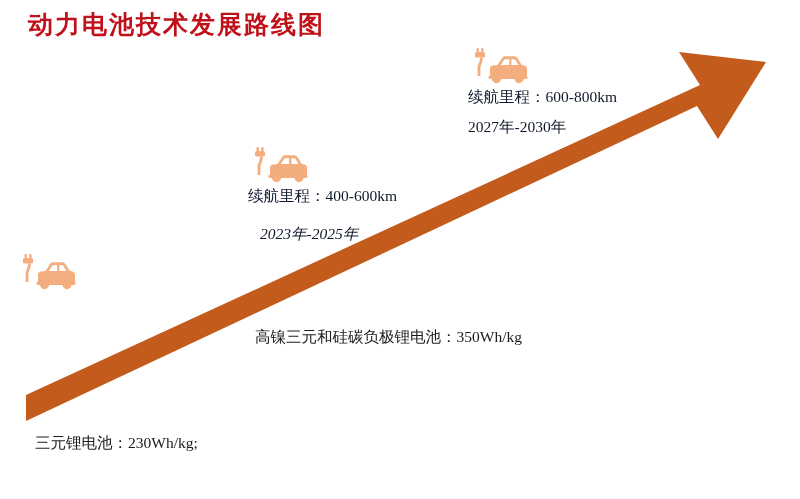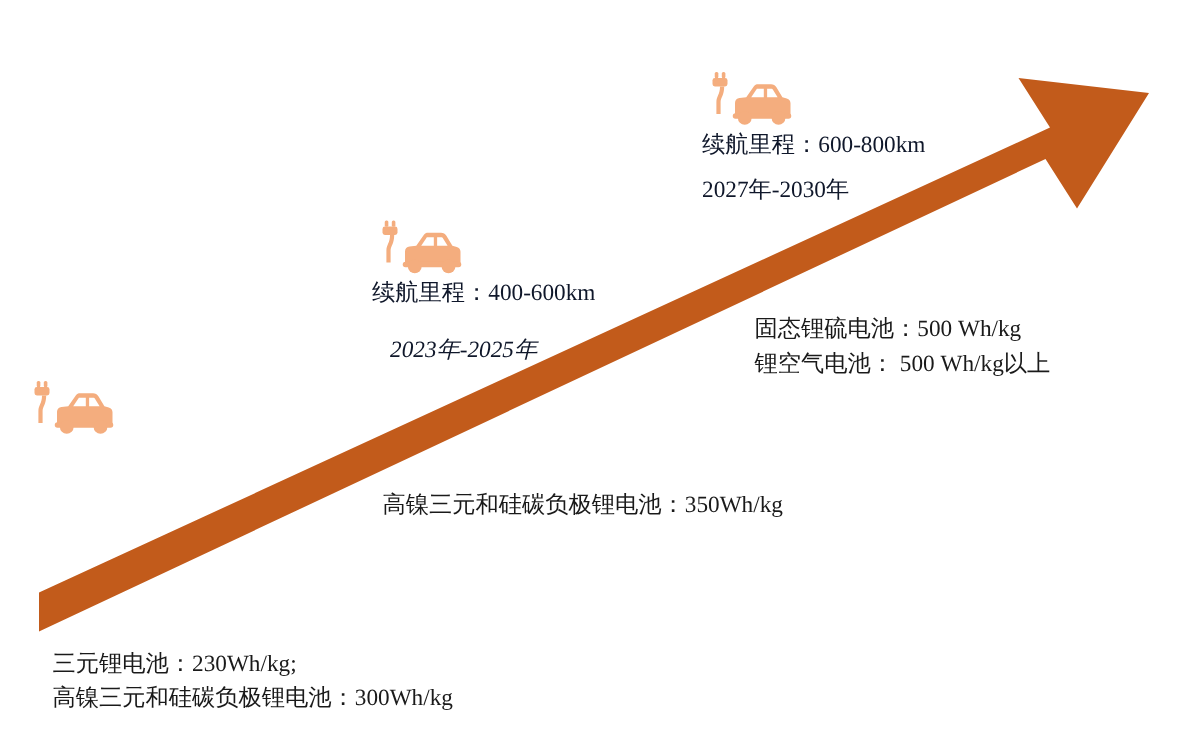--- a/index.html
+++ b/index.html
@@ -71,20 +71,21 @@
 
   #specs-bottom-left { left: 35px; top: 431px; }
   #specs-middle { left: 255px; top: 325px; }
   #specs-upper-right { left: 503px; top: 208px; }
 </style>
 </head>
 <body>
 
 <div id="canvas">
 
+  <div id="title">动力电池技术发展路线图</div>
 
   <svg id="arrow-layer" viewBox="0 0 800 499" width="800" height="499" xmlns="http://www.w3.org/2000/svg">
     <polygon fill="#C25B1B" points="26,395 26,421 697,106 718,139 766,62 679,52 700,85"></polygon>
   </svg>
 
   <div class="milestone" id="milestone-0">
     <svg class="car-icon" width="62" height="38" viewBox="0 0 62 38" xmlns="http://www.w3.org/2000/svg">
       <g fill="#F4AD7E">
         <rect x="8.5" y="2" width="2.4" height="4.2" rx="1"></rect>
         <rect x="13.2" y="2" width="2.4" height="4.2" rx="1"></rect>
@@ -137,27 +138,22 @@
       </g>
       <g fill="#ffffff">
         <path d="M36.6 13.2 L41.2 13.2 L41.2 18.9 L32.8 18.9 Z"></path>
         <path d="M43.4 13.2 L46 13.2 C46.7 13.2 47.1 13.5 47.5 14.1 L50.4 18.9 L43.4 18.9 Z"></path>
       </g>
     </svg>
     <div class="ms-line">续航里程：600-800km</div>
     <div class="ms-line">2027年-2030年</div>
   </div>
 
-  <div class="specs" id="specs-upper-right">
-    <div class="spec-line">固态锂硫电池：500 Wh/kg</div>
-    <div class="spec-line">锂空气电池： 500 Wh/kg以上</div>
-  </div>
 
   <div class="specs" id="specs-middle">
     <div class="spec-line">高镍三元和硅碳负极锂电池：350Wh/kg</div>
   </div>
 
   <div class="specs" id="specs-bottom-left">
     <div class="spec-line">三元锂电池：230Wh/kg;</div>
-    <div class="spec-line">高镍三元和硅碳负极锂电池：300Wh/kg</div>
   </div>
 
 </div>
 
 </body></html>

